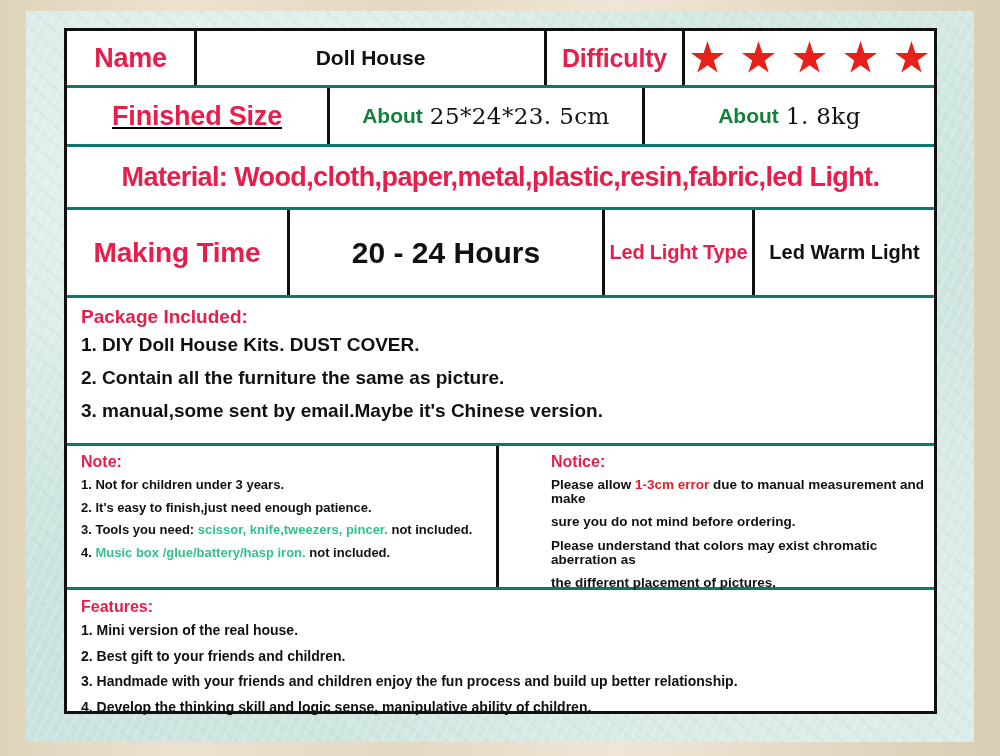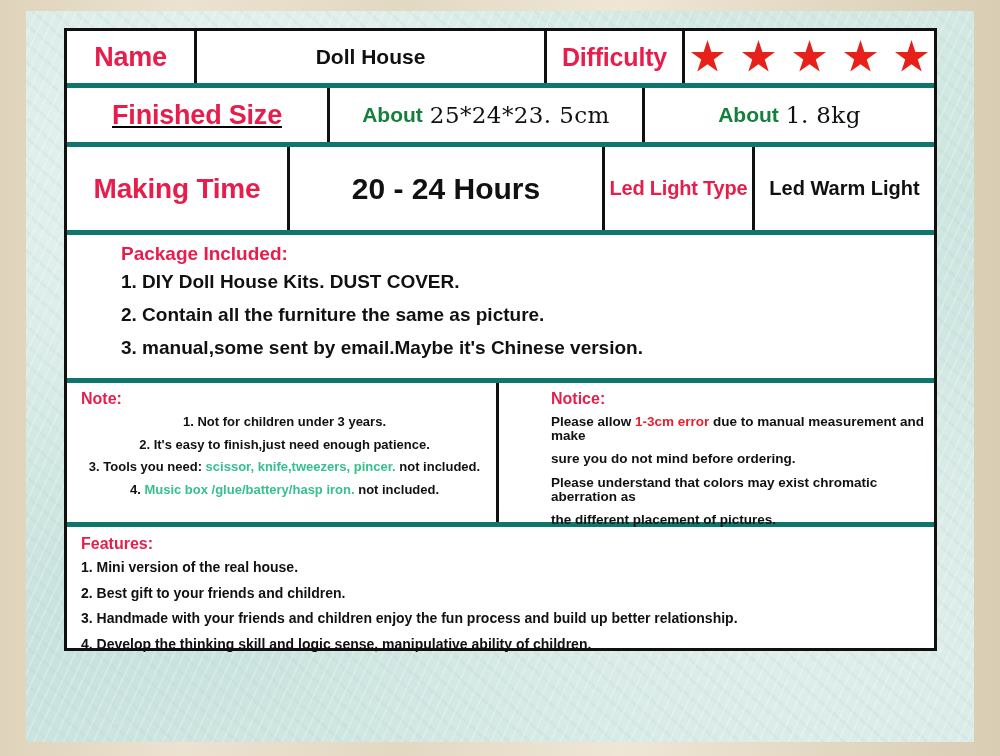--- a/index.html
+++ b/index.html
@@ -55,21 +55,21 @@
     top: 28px;
     width: 873px;
     background: #ffffff;
     border: 3px solid #101010;
     display: flex;
     flex-direction: column;
   }
 
   .row {
     display: flex;
-    border-bottom: 5px solid #0f766e;
+    border-bottom: 3px solid #0f766e;
   }
   .row:last-child { border-bottom: none; }
 
   .cell {
     border-right: 3px solid #101010;
     display: flex;
     align-items: center;
     justify-content: center;
     padding: 2px 6px;
     background: #fff;
@@ -137,21 +137,21 @@
   #cell-making-value { width: 315px; }
   #cell-led-label    { width: 150px; }
   #cell-led-value    { flex: 1; }
 
   #cell-making-label .lbl { font-size: 28px; }
   #cell-making-value .val { font-size: 30px; }
   #cell-led-label .lbl    { font-size: 20px; }
   #cell-led-value .val    { font-size: 20px; }
 
   
-  #row-package { height: 148px; padding-left: 40px; }
+  #row-package { height: 148px; }
   #cell-package { flex: 1; display: block; padding: 8px 12px 6px 14px; }
 
   .sec-title {
     color: #e71d4c;
     font-weight: bold;
     font-size: 19px;
     margin-bottom: 7px;
   }
   .pkg-line {
     color: #111;
@@ -172,21 +172,20 @@
     font-weight: bold;
     font-size: 16px;
     margin-bottom: 7px;
   }
   .small-line {
     color: #111;
     font-weight: bold;
     font-size: 13px;
     line-height: 1.05;
     margin-bottom: 9px;
-    text-align: center;
   }
   .small-line:last-child { margin-bottom: 0; }
   .hi-green { color: #35c08d; }
   .hi-red   { color: #e8202a; }
 
   .notice-line {
     color: #111;
     font-weight: bold;
     font-size: 13.5px;
     line-height: 1.05;
@@ -241,20 +240,25 @@
     <div class="cell" id="cell-size-value">
       <span class="about-word">About</span>
       <span class="serif-num">25*24*23. 5cm</span>
     </div>
     <div class="cell" id="cell-weight-value">
       <span class="about-word">About</span>
       <span class="serif-num">1. 8kg</span>
     </div>
   </div>
 
+  <div class="row" id="row-material">
+    <div class="cell" id="cell-material">
+      <span class="lbl">Material: Wood,cloth,paper,metal,plastic,resin,fabric,led Light.</span>
+    </div>
+  </div>
 
   <div class="row" id="row-making">
     <div class="cell" id="cell-making-label">
       <span class="lbl">Making Time</span>
     </div>
     <div class="cell" id="cell-making-value">
       <span class="val">20 - 24 Hours</span>
     </div>
     <div class="cell" id="cell-led-label">
       <span class="lbl">Led Light Type</span>

